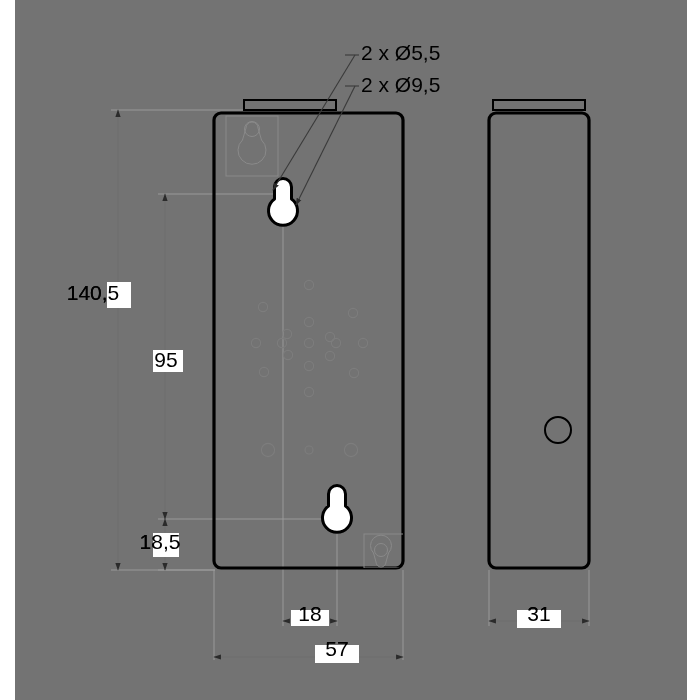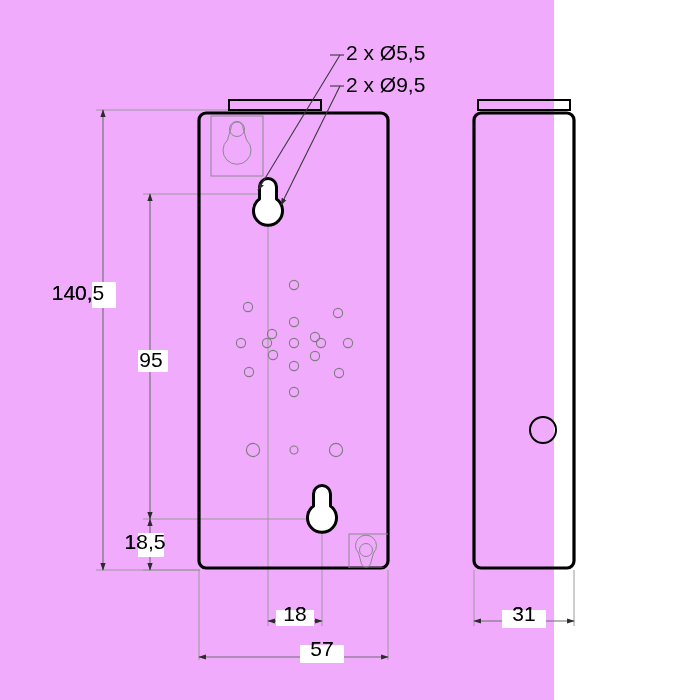--- a/index.html
+++ b/index.html
@@ -9,23 +9,24 @@
     background: #ffffff;
   }
   body {
     width: 700px;
     height: 700px;
     font-family: "Liberation Sans", sans-serif;
     overflow: hidden;
   }
   #drawing-root {
     position: relative;
-    width: 554px;
+    width: 672px;
     height: 700px;
-    background: #f0abfc;
+    background: #737373;
+    margin-left: 15px;
   }
   svg.drawing {
     display: block;
     width: 700px;
     height: 700px;
   }
   .outline {
     fill: none;
     stroke: #000000;
     stroke-width: 3.2;

